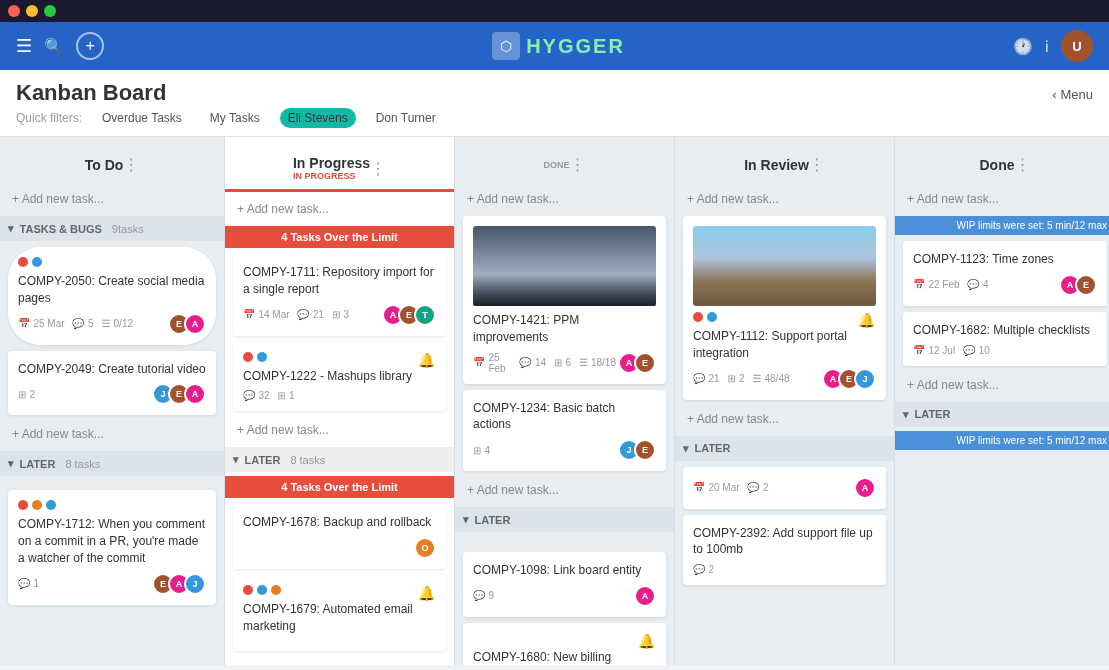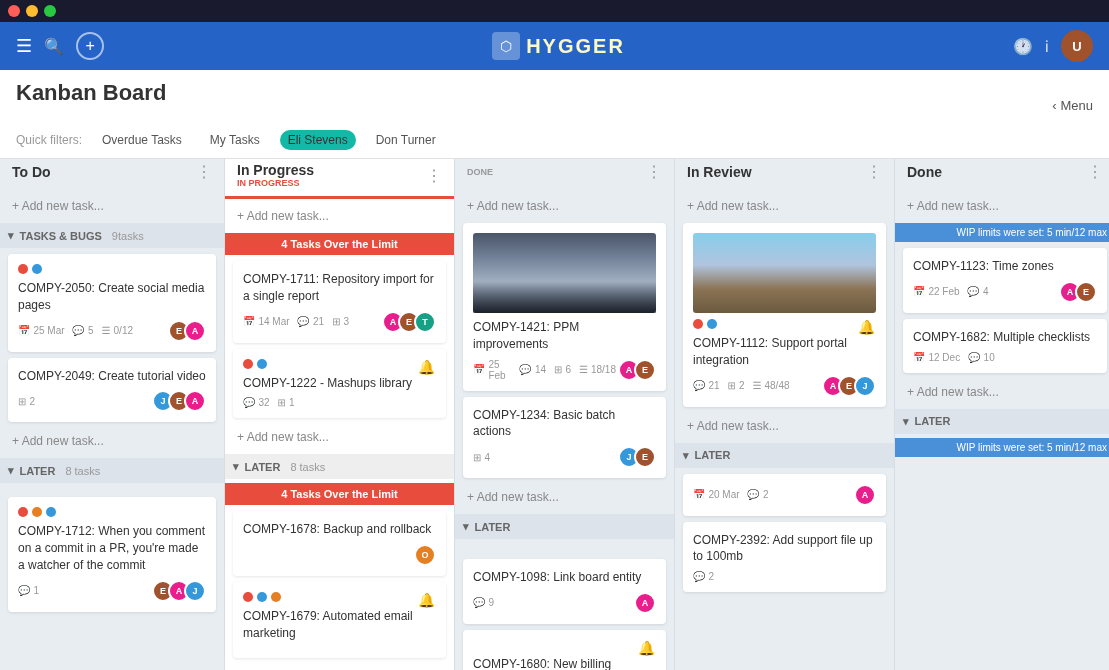--- a/index.html
+++ b/index.html
@@ -14,40 +14,40 @@
 
     
     .top-nav { background: #2563c7; height: 48px; display: flex; align-items: center; padding: 0 16px; }
     .nav-left { display: flex; align-items: center; gap: 12px; }
     .hamburger-icon { color: white; font-size: 18px; cursor: pointer; }
     .nav-search-icon { color: rgba(255,255,255,0.8); font-size: 16px; cursor: pointer; }
     .nav-add-icon { width: 28px; height: 28px; border-radius: 50%; border: 2px solid rgba(255,255,255,0.6); display: flex; align-items: center; justify-content: center; color: white; cursor: pointer; font-size: 16px; }
     .nav-center { flex: 1; display: flex; align-items: center; justify-content: center; gap: 8px; }
     .hygger-logo { display: flex; align-items: center; gap: 6px; }
     .hygger-logo-icon { width: 28px; height: 28px; background: rgba(255,255,255,0.3); border-radius: 4px; display: flex; align-items: center; justify-content: center; color: white; font-size: 14px; }
-    .hygger-text { color: #fef9c3; font-size: 20px; font-weight: 600; letter-spacing: 2px; }
+    .hygger-text { color: #86efac; font-size: 20px; font-weight: 600; letter-spacing: 2px; }
     .nav-right { display: flex; align-items: center; gap: 12px; }
     .nav-icon-btn { color: rgba(255,255,255,0.8); font-size: 16px; cursor: pointer; }
     .nav-avatar { width: 32px; height: 32px; border-radius: 50%; background: #a0522d; overflow: hidden; display: flex; align-items: center; justify-content: center; color: white; font-size: 13px; font-weight: bold; }
 
     
     .sub-header { background: white; padding: 10px 16px 0; border-bottom: 1px solid #e0e0e0; }
-    .page-title { font-size: 22px; font-weight: 600; color: #333; margin-bottom: 24px; }
+    .page-title { font-size: 22px; font-weight: 600; color: #333; margin-bottom: 2px; }
     .filters-row { display: flex; align-items: center; gap: 12px; padding-bottom: 8px; }
     .quick-filters-label { font-size: 12px; color: #999; }
     .filter-btn { font-size: 12px; color: #555; padding: 3px 8px; border-radius: 12px; cursor: pointer; background: transparent; border: none; }
     .filter-btn.active { background: #14b8a6; color: #333; font-weight: 500; text-align: center; }
 
     
     .board-area { display: flex; height: calc(670px - 22px - 48px - 72px); overflow-x: auto; overflow-y: hidden; background: #e8edf2; gap: 0; }
 
     
     .column { min-width: 225px; max-width: 225px; background: #e8edf2; border-right: 1px solid #d8dde4; display: flex; flex-direction: column; overflow: hidden; }
     .column:last-child { border-right: none; }
-    .column-header { padding: 3px 12px 8px; display: flex; align-items: center; justify-content: space-between; background: #e8edf2; }
+    .column-header { padding: 18px 12px 8px; display: flex; align-items: center; justify-content: center; background: #e8edf2; }
     .column-title { font-size: 14px; font-weight: 600; color: #333; }
     .column-more { color: #999; cursor: pointer; font-size: 16px; }
     .col-in-progress .column-header { border-bottom: 3px solid #e74c3c; background: white; }
     .col-in-progress { background: white; }
 
     .column-content { flex: 1; overflow-y: auto; padding: 4px 8px; }
 
     
     .section-header { display: flex; align-items: center; gap: 6px; padding: 6px 8px; font-size: 11px; font-weight: 600; color: #666; background: #dce3ea; margin: 0 -8px; cursor: pointer; }
     .section-count { color: #999; font-weight: normal; margin-left: 4px; }
@@ -155,21 +155,21 @@
       <div class="add-task-btn">
           <span>+ Add new task...</span>
         </div>
 
       <div class="section-header">
         <span>▾</span>
         <span>TASKS &amp; BUGS</span>
         <span class="section-count">9tasks</span>
       </div>
 
-      <div class="card" style="margin-top:6px;">
+      <div class="card" style="margin-top:6px;border-radius:32px;">
         <div class="card-dots">
           <div class="dot dot-red-s"></div>
           <div class="dot dot-blue-s"></div>
         </div>
         <div class="card-title">COMPY-2050: Create social media pages</div>
         <div class="card-meta">
           <div class="card-meta-item">
               <span>📅</span>
               <span>25 Mar</span>
             </div>
@@ -511,21 +511,21 @@
             <div class="card-avatar avatar-pink">A</div>
             <div class="card-avatar avatar-brown">E</div>
           </div>
         </div>
       </div>
       <div class="card">
         <div class="card-title">COMPY-1682: Multiple checklists</div>
         <div class="card-meta">
           <div class="card-meta-item">
               <span>📅</span>
-              <span>12 Dec</span>
+              <span>12 Jul</span>
             </div>
           <div class="card-meta-item">
               <span>💬</span>
               <span>10</span>
             </div>
         </div>
       </div>
       <div class="add-task-btn">+ Add new task...</div>
 
       <div class="section-header">

